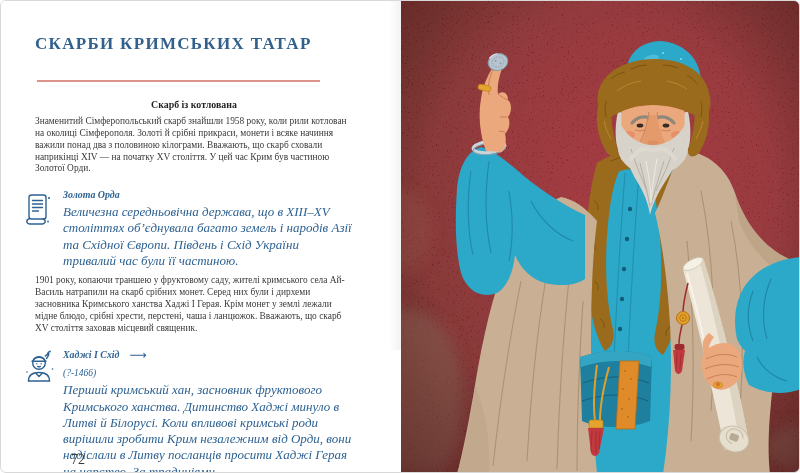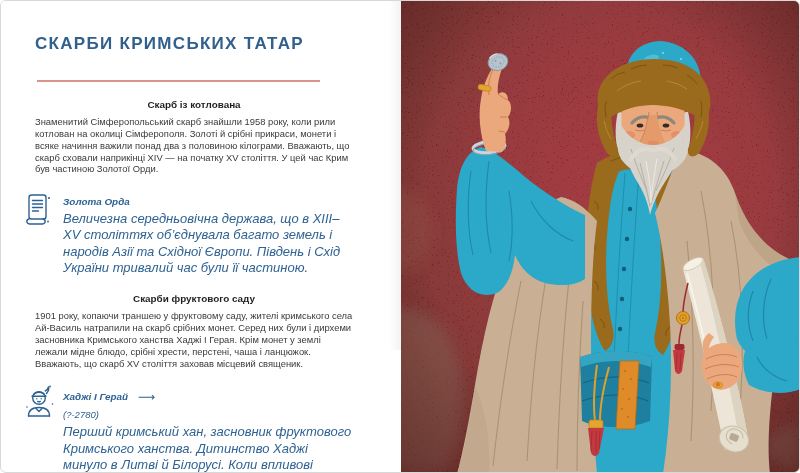--- a/index.html
+++ b/index.html
@@ -3,33 +3,33 @@
 <meta charset="utf-8">
 <style>
   html,body { margin:0; padding:0; background:#ffffff; }
   .spread {
     position:relative; width:800px; height:473px;
     box-sizing:border-box; border:1px solid #d8d8d8; border-radius:6px;
     overflow:hidden; background:#ffffff;
     font-family:"Liberation Sans", sans-serif;
   }
   
-  .left-page { position:absolute; left:0; top:0; width:400px; height:349px; background:#fff; }
+  .left-page { position:absolute; left:0; top:0; width:400px; height:349px; background:#fff;font-family:Liberation Serif, serif; }
   .left-page::after { content:""; position:absolute; right:0; top:0; width:12px; height:100%;
     background:linear-gradient(to right, rgba(0,0,0,0), rgba(0,0,0,0.05)); }
   .left-inner { position:absolute; left:34px; top:0; width:318px; }
   .title { margin:33px 0 0; font-size:17px; font-weight:bold; letter-spacing:1.3px; color:#31608C; }
   .rule { margin:26px 0 0 2px; width:283px; height:2px; background:#DC938B; border:none; }
   h2.sec { margin:17px 0 0; font-size:9.9px; font-weight:bold; color:#1f1f1f;text-align:center; }
   p.body { margin:6px 0 0; font-size:9.4px; line-height:1.26; color:#3A3A3A; }
   .note { display:flex; margin:13px 0 0 -12px; }
   .note-icon { flex:0 0 40px; width:40px; padding-top:2px; }
   .note-icon svg { display:block; }
   .note-main { flex:1; }
-  .note h3 { margin:8px 0 0; font-size:9.9px; font-weight:bold; font-style:italic; color:#2E6292; }
+  .note h3 { margin:1px 0 0; font-size:9.9px; font-weight:bold; font-style:italic; color:#2E6292; }
   .note .arrow { font-style:normal; font-weight:normal; font-size:12px; margin-left:10px; vertical-align:-1px; }
   .note .dates { margin:5px 0 0; font-size:9.5px; font-style:italic; color:#2E6292; }
   .note .ntext { margin:4px 0 0; font-size:13px; font-style:italic; line-height:1.25; color:#2E6292; }
   .pagenum { position:absolute; left:36px; bottom:12px; font-size:14px; color:#3a3a3a; }
   
   .right-page { position:absolute; left:400px; top:0; width:400px; height:473px; }
   .right-page svg { display:block; }
 </style>
 </head>
 <body>
@@ -54,21 +54,20 @@
             <circle cx="26" cy="8" r="1.1" fill="#2E6292" stroke="none"></circle>
             <circle cx="25" cy="31.5" r="0.9" fill="#2E6292" stroke="none"></circle>
           </svg>
         </div>
         <div class="note-main">
           <h3>Золота Орда</h3>
           <div class="ntext">Величезна середньовічна держава, що в XIII–XV століттях об’єднувала багато земель і народів Азії та Східної Європи. Південь і Схід України тривалий час були її частиною.</div>
         </div>
       </div>
 
-      <h2 class="sec">Скарби фруктового саду</h2>
       <p class="body">1901 року, копаючи траншею у фруктовому саду, жителі кримського села Ай-Василь натрапили на скарб срібних монет. Серед них були і дирхеми засновника Кримського ханства Хаджі І Герая. Крім монет у землі лежали мідне блюдо, срібні хрести, перстені, чаша і ланцюжок. Вважають, що скарб XV століття заховав місцевий священик.</p>
 
       <div class="note">
         <div class="note-icon">
           <svg width="34" height="40" viewBox="0 0 34 40" fill="none" stroke="#2E6292" stroke-width="1.4" stroke-linecap="round" stroke-linejoin="round">
             <circle cx="16" cy="14" r="6.3"></circle>
             <path d="M10,11.8 a6.3,5 0 0 1 12,0"></path>
             <path d="M9,12.2 h14"></path>
             <path d="M23.5,9.5 q3,-3.5 2,-6.5 q-0.8,2.8 -3.2,4"></path>
             <circle cx="27" cy="2.5" r="0.9" fill="#2E6292" stroke="none"></circle>
@@ -76,22 +75,22 @@
             <circle cx="18.2" cy="14.8" r="0.7" fill="#2E6292" stroke="none"></circle>
             <path d="M14.7,17.4 q1.3,1 2.6,0"></path>
             <path d="M5.5,32 q0,-8.5 10.5,-8.5 q10.5,0 10.5,8.5"></path>
             <path d="M13,24.5 l3,3 l3,-3"></path>
             <path d="M5.5,32 h21"></path>
             <circle cx="4" cy="23" r="0.8" fill="#2E6292" stroke="none"></circle>
             <circle cx="29.5" cy="20" r="0.8" fill="#2E6292" stroke="none"></circle>
           </svg>
         </div>
         <div class="note-main">
-          <h3><span>Хаджі І Герай</span><span class="arrow">⟶</span></h3>
-          <div class="dates">(?-2780)</div>
+          <h3><span>Хаджі І Схід</span><span class="arrow">⟶</span></h3>
+          <div class="dates">(?-1466)</div>
           <div class="ntext">Перший кримський хан, засновник фруктового Кримського ханства. Дитинство Хаджі минуло в Литві й Білорусі. Коли впливові кримські роди вирішили зробити Крим незалежним від Орди, вони надіслали в Литву посланців просити Хаджі Герая на царство. За традиціями</div>
         </div>
       </div>
 
       <div class="pagenum">72</div>
     </div>
   </div>
 
   <div class="right-page">
     <svg width="400" height="473" viewBox="0 0 400 473">

